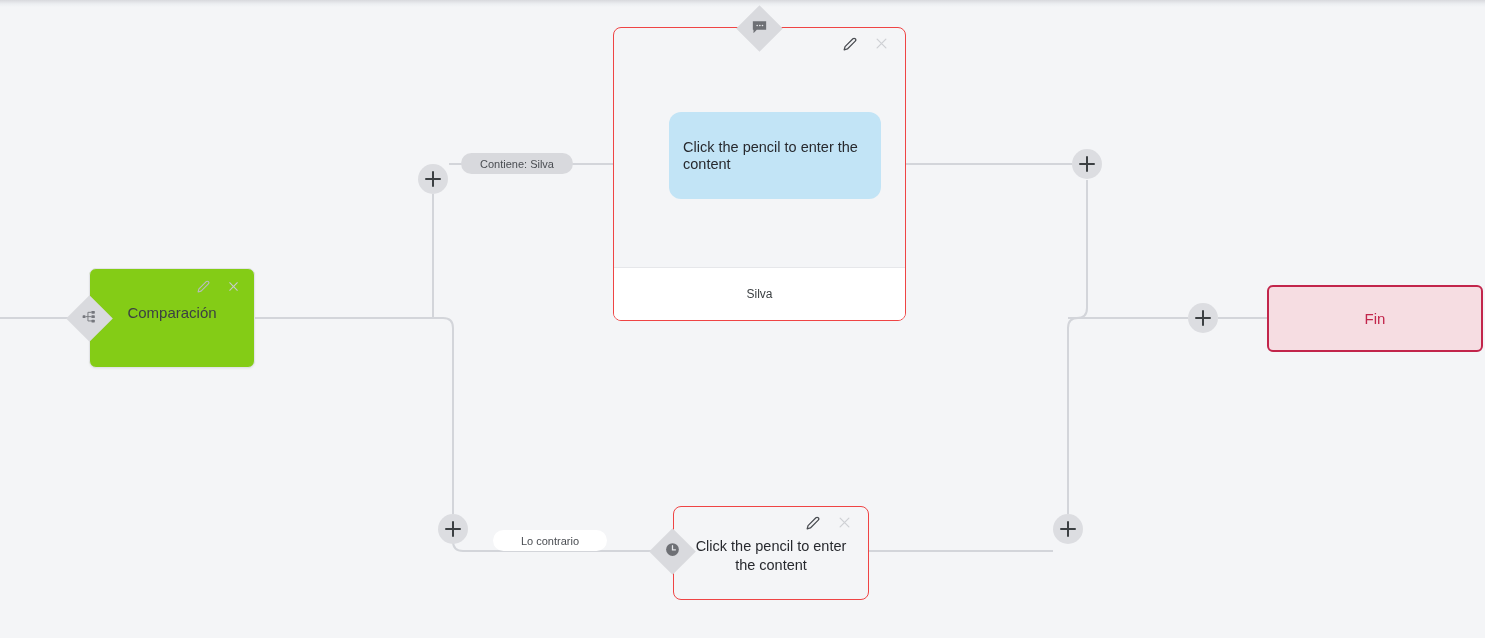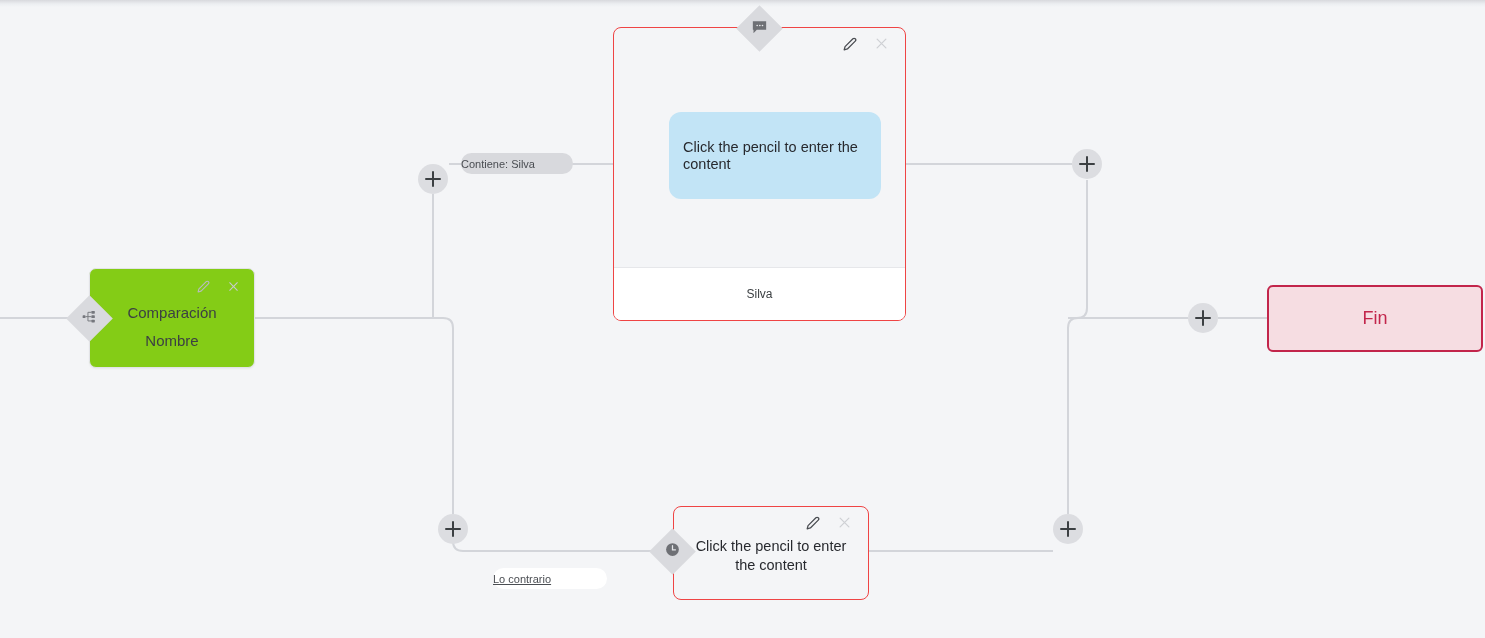--- a/index.html
+++ b/index.html
@@ -106,34 +106,34 @@
     line-height: 19px;
     padding: 0 14px;
   }
 
   
   .edge-label {
     position: absolute;
     border-radius: 12px;
     font-size: 11px;
     color: #4a4d52;
-    display: flex; align-items: center; justify-content: flex-start;
+    display: flex; align-items: center; justify-content: center;
     white-space: nowrap;
   }
   .edge-label.grey { background: #d8d9dd; }
   .edge-label.white { background: #ffffff; }
 
   
   .end-node {
     position: absolute;
     background: #f6dde2;
     border: 2px solid #c2254b;
     border-radius: 6px;
     display: flex; align-items: center; justify-content: center;
-    color: #c2254b; font-size: 18px;
+    color: #c2254b; font-size: 15px;
   }
   .ic { display: block; }
 </style>
 </head>
 <body>
 
 <div id="canvas">
 
   <div class="top-strip"></div>
 
@@ -171,21 +171,20 @@
         </svg>
       </span>
       <span class="ic">
         <svg width="13" height="13" viewBox="0 0 24 24" fill="none" stroke="#c7c9ce" stroke-width="2" stroke-linecap="round">
           <path d="M5 5 L19 19 M19 5 L5 19"></path>
         </svg>
       </span>
     </div>
     <div class="cmp-body">
       <div>Comparación</div>
-      <div>Nombre</div>
     </div>
   </div>
 
   <div class="diamond" style="left:73px; top:302px;">
     <span class="dicon">
       <svg width="15" height="15" viewBox="0 0 24 24" fill="#75777d">
         <rect x="1" y="10" width="4.5" height="4.5" rx="1"></rect>
         <rect x="15" y="3" width="5.5" height="4.5" rx="1"></rect>
         <rect x="15" y="10" width="5.5" height="4.5" rx="1"></rect>
         <rect x="15" y="17" width="5.5" height="4.5" rx="1"></rect>
@@ -196,21 +195,21 @@
 
   <div class="plus" style="left:418px; top:164px;"></div>
   <div class="plus" style="left:438px; top:514px;"></div>
   <div class="plus" style="left:1072px; top:149px;"></div>
   <div class="plus" style="left:1053px; top:514px;"></div>
   <div class="plus" style="left:1188px; top:303px;"></div>
 
   <div class="edge-label grey" style="left:461px; top:153px; width:112px; height:21px;">
     <span>Contiene: Silva</span>
   </div>
-  <div class="edge-label white" style="left:493px; top:568px; width:114px; height:21px;text-decoration:underline;">
+  <div class="edge-label white" style="left:493px; top:530px; width:114px; height:21px;">
     <span>Lo contrario</span>
   </div>
 
   <div class="card-orange" style="left:613px; top:27px; width:293px; height:294px;">
     <div class="card-icons">
       <span class="ic">
         <svg width="14" height="14" viewBox="0 0 24 24" fill="none" stroke="#4a4d52" stroke-width="2.2" stroke-linecap="round" stroke-linejoin="round">
           <path d="M17 3a2.8 2.8 0 1 1 4 4L7.5 20.5 2 22l1.5-5.5L17 3z"></path>
         </svg>
       </span>

